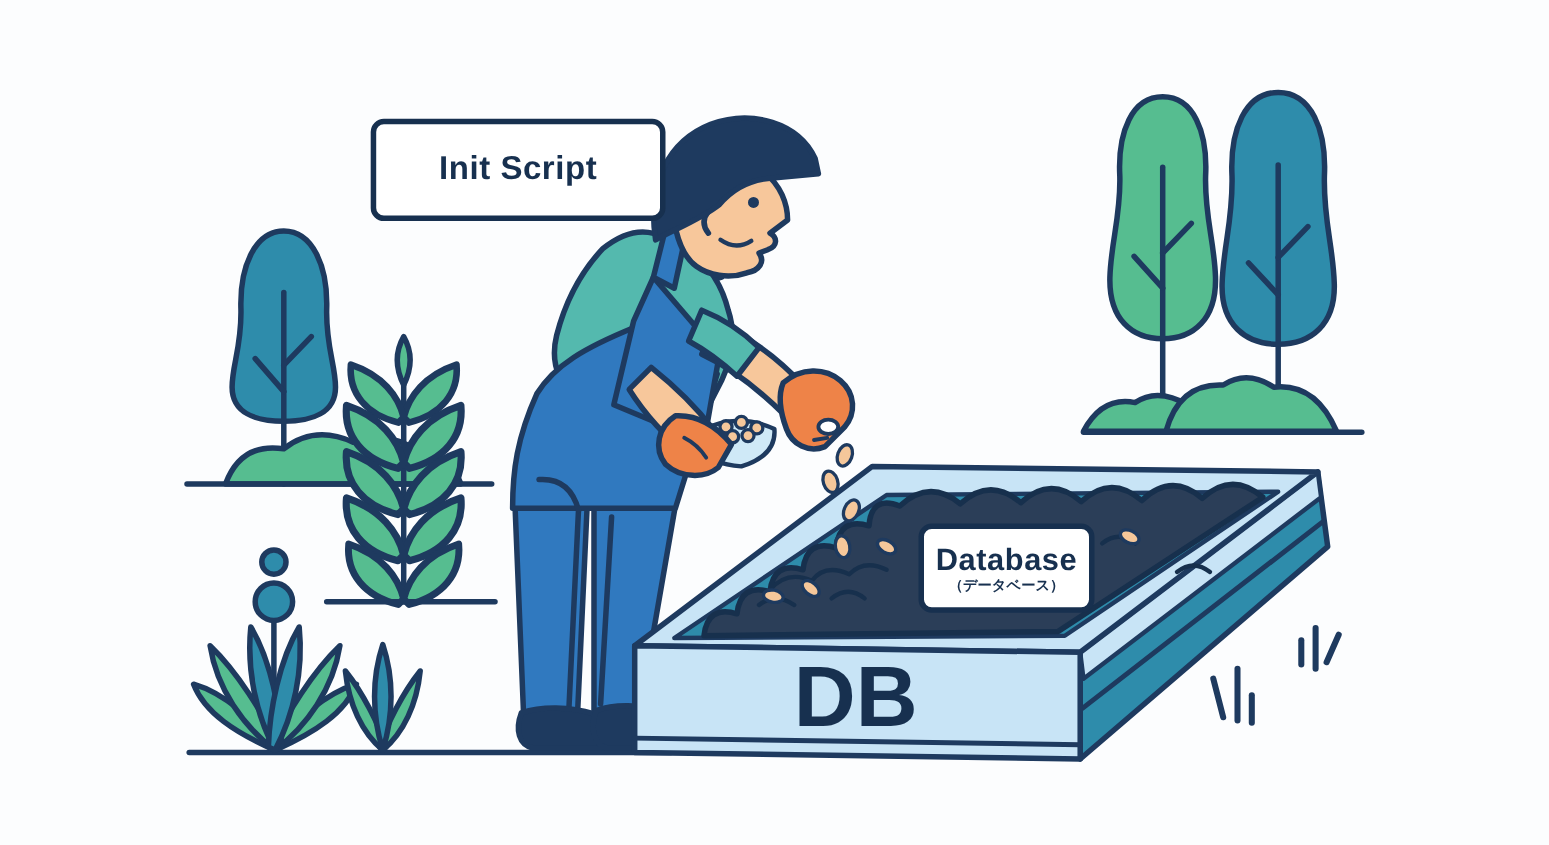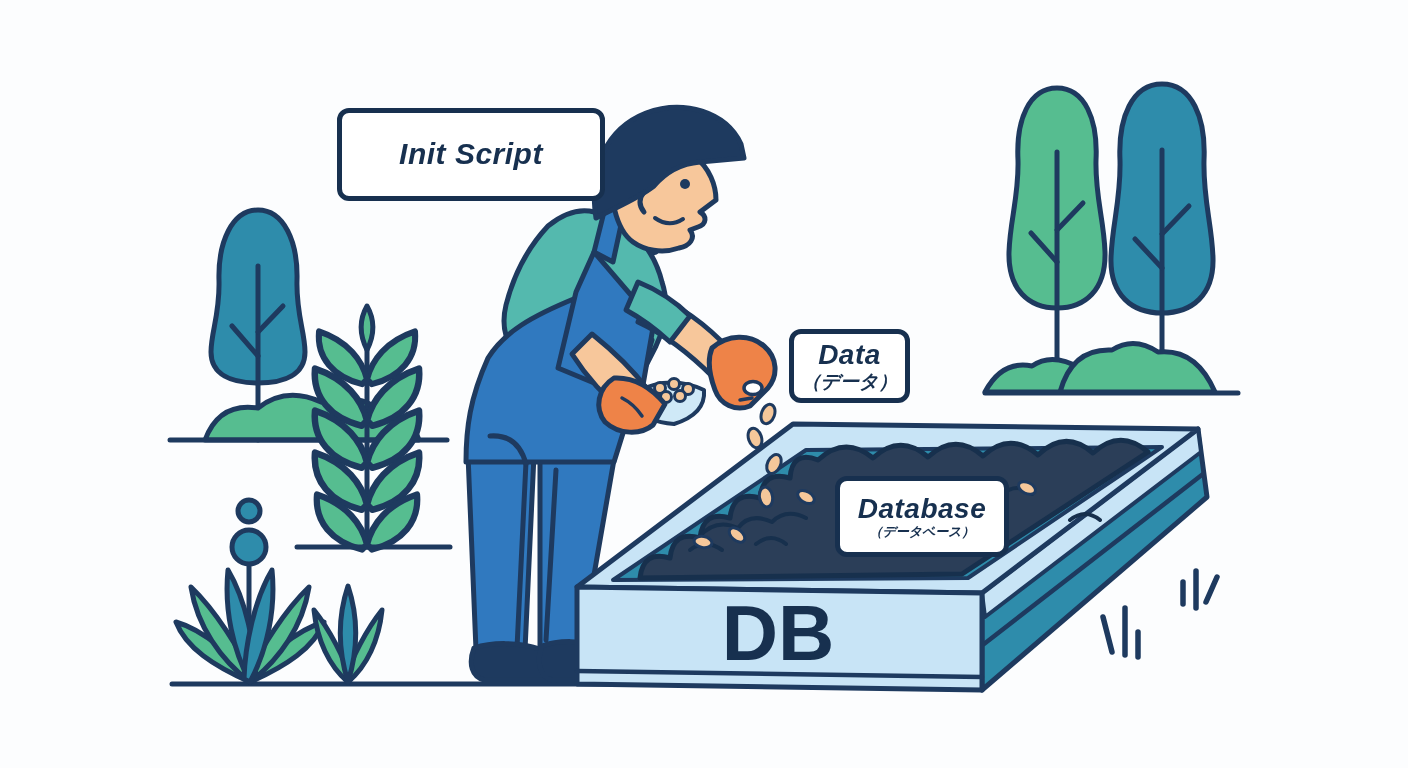--- a/index.html
+++ b/index.html
@@ -1,30 +1,30 @@
 <!DOCTYPE html>
 <html><head>
 <meta charset="utf-8">
 <style>
   html,body{margin:0;padding:0;background:#fcfdfe;}
   .stage{position:relative;width:1408px;height:768px;background:#fcfdfe;overflow:hidden;
          font-family:"Liberation Sans","DejaVu Sans",sans-serif;}
   .stage svg{position:absolute;left:0;top:0;}
   .callout{position:absolute;box-sizing:border-box;background:#ffffff;border:5px solid #17304f;
            border-radius:12px;display:flex;flex-direction:column;align-items:center;justify-content:center;
-           color:#17304f;font-weight:700;text-align:center;line-height:1.15;z-index:5;font-style:italic;}
+           color:#17304f;font-weight:700;text-align:center;line-height:1.15;z-index:5;}
   .callout .title{letter-spacing:.5px;}
   .callout .sub{letter-spacing:0;}
   #label-init{left:337px;top:108px;width:268px;height:93px;}
   #label-init .title{font-size:30px;}
   #label-init .sub{font-size:24px;}
   #label-data{left:789px;top:329px;width:121px;height:74px;}
   #label-data .title{font-size:28px;}
   #label-data .sub{font-size:19px;}
-  #label-db{left:835px;top:476px;width:174px;height:81px;}
+  #label-db{left:835px;top:476px;width:160px;height:81px;}
   #label-db .title{font-size:28px;}
   #label-db .sub{font-size:13px;}
 </style>
 </head>
 <body>
 
 <div class="stage">
 
 <svg width="1408" height="768" viewBox="0 0 1408 768">
   <g fill="none" stroke="#1e3a5f" stroke-width="5" stroke-linecap="round" stroke-linejoin="round">
@@ -184,23 +184,19 @@
       <path d="M1125 608 V655"></path>
       <path d="M1138 632 V657"></path>
     </g>
   </g>
 </svg>
 
 <div class="callout" id="label-init">
   <span class="title">Init Script</span>
 </div>
 
-<div class="callout" id="label-data">
-  <span class="title">Data</span>
-  <span class="sub">（データ）</span>
-</div>
 
 <div class="callout" id="label-db">
   <span class="title">Database</span>
   <span class="sub">（データベース）</span>
 </div>
 
 </div>
 
 </body></html>

